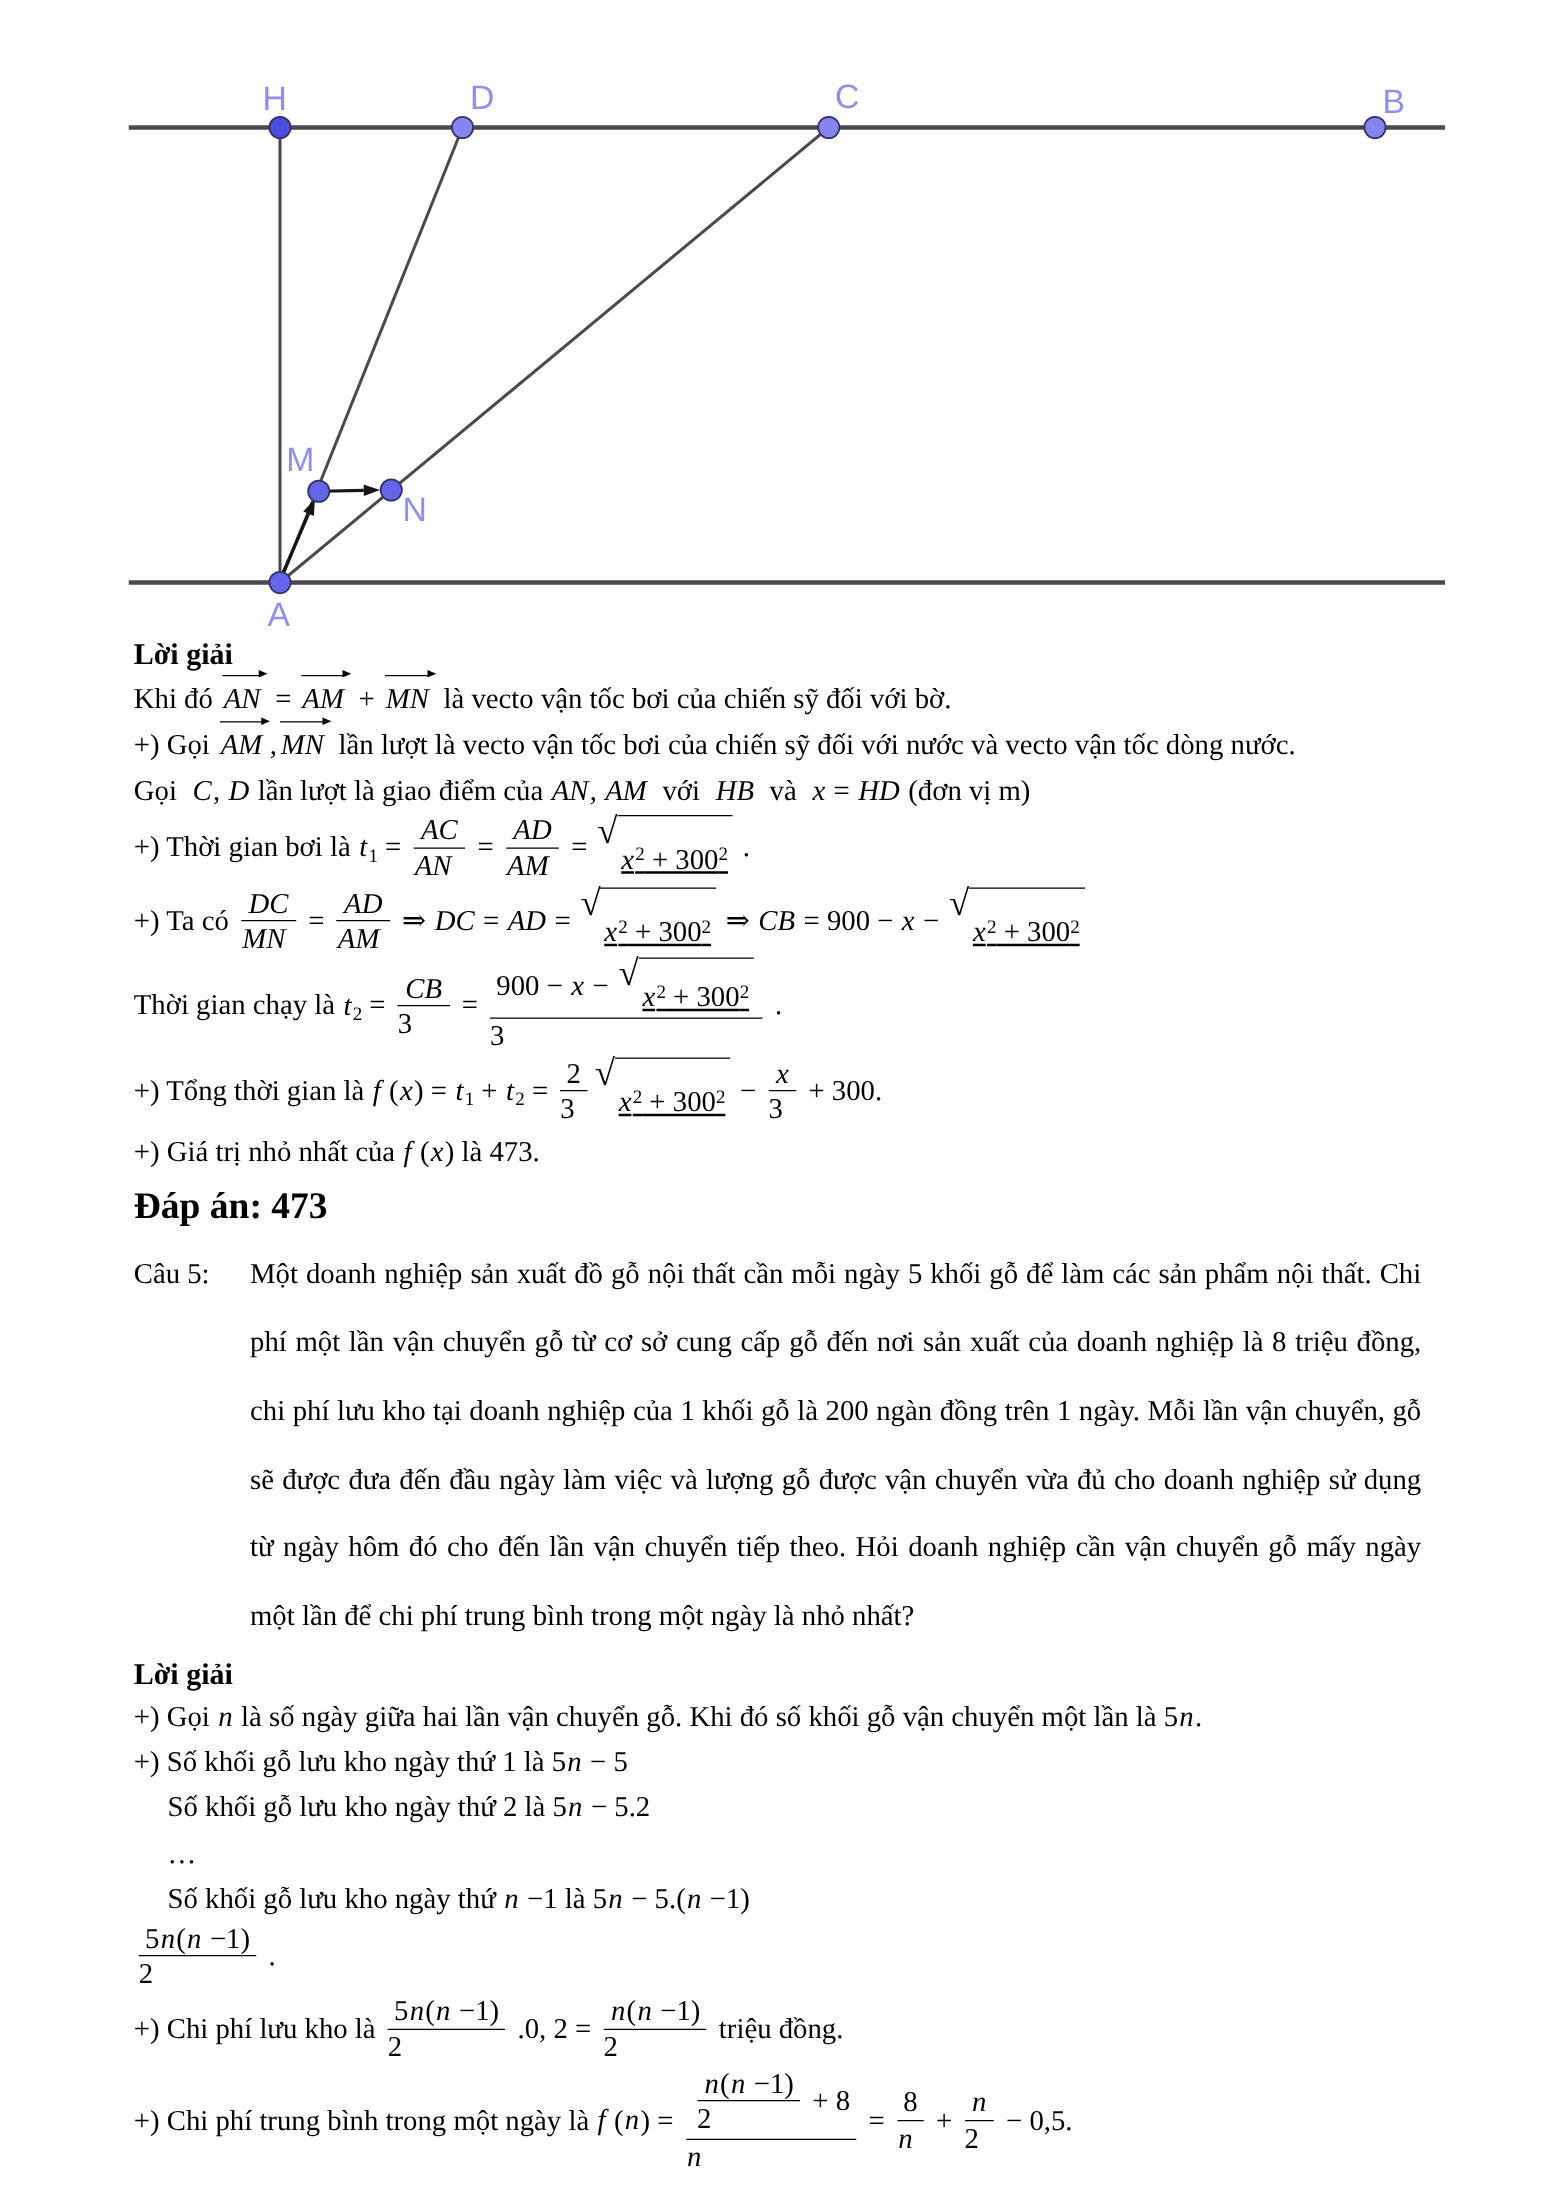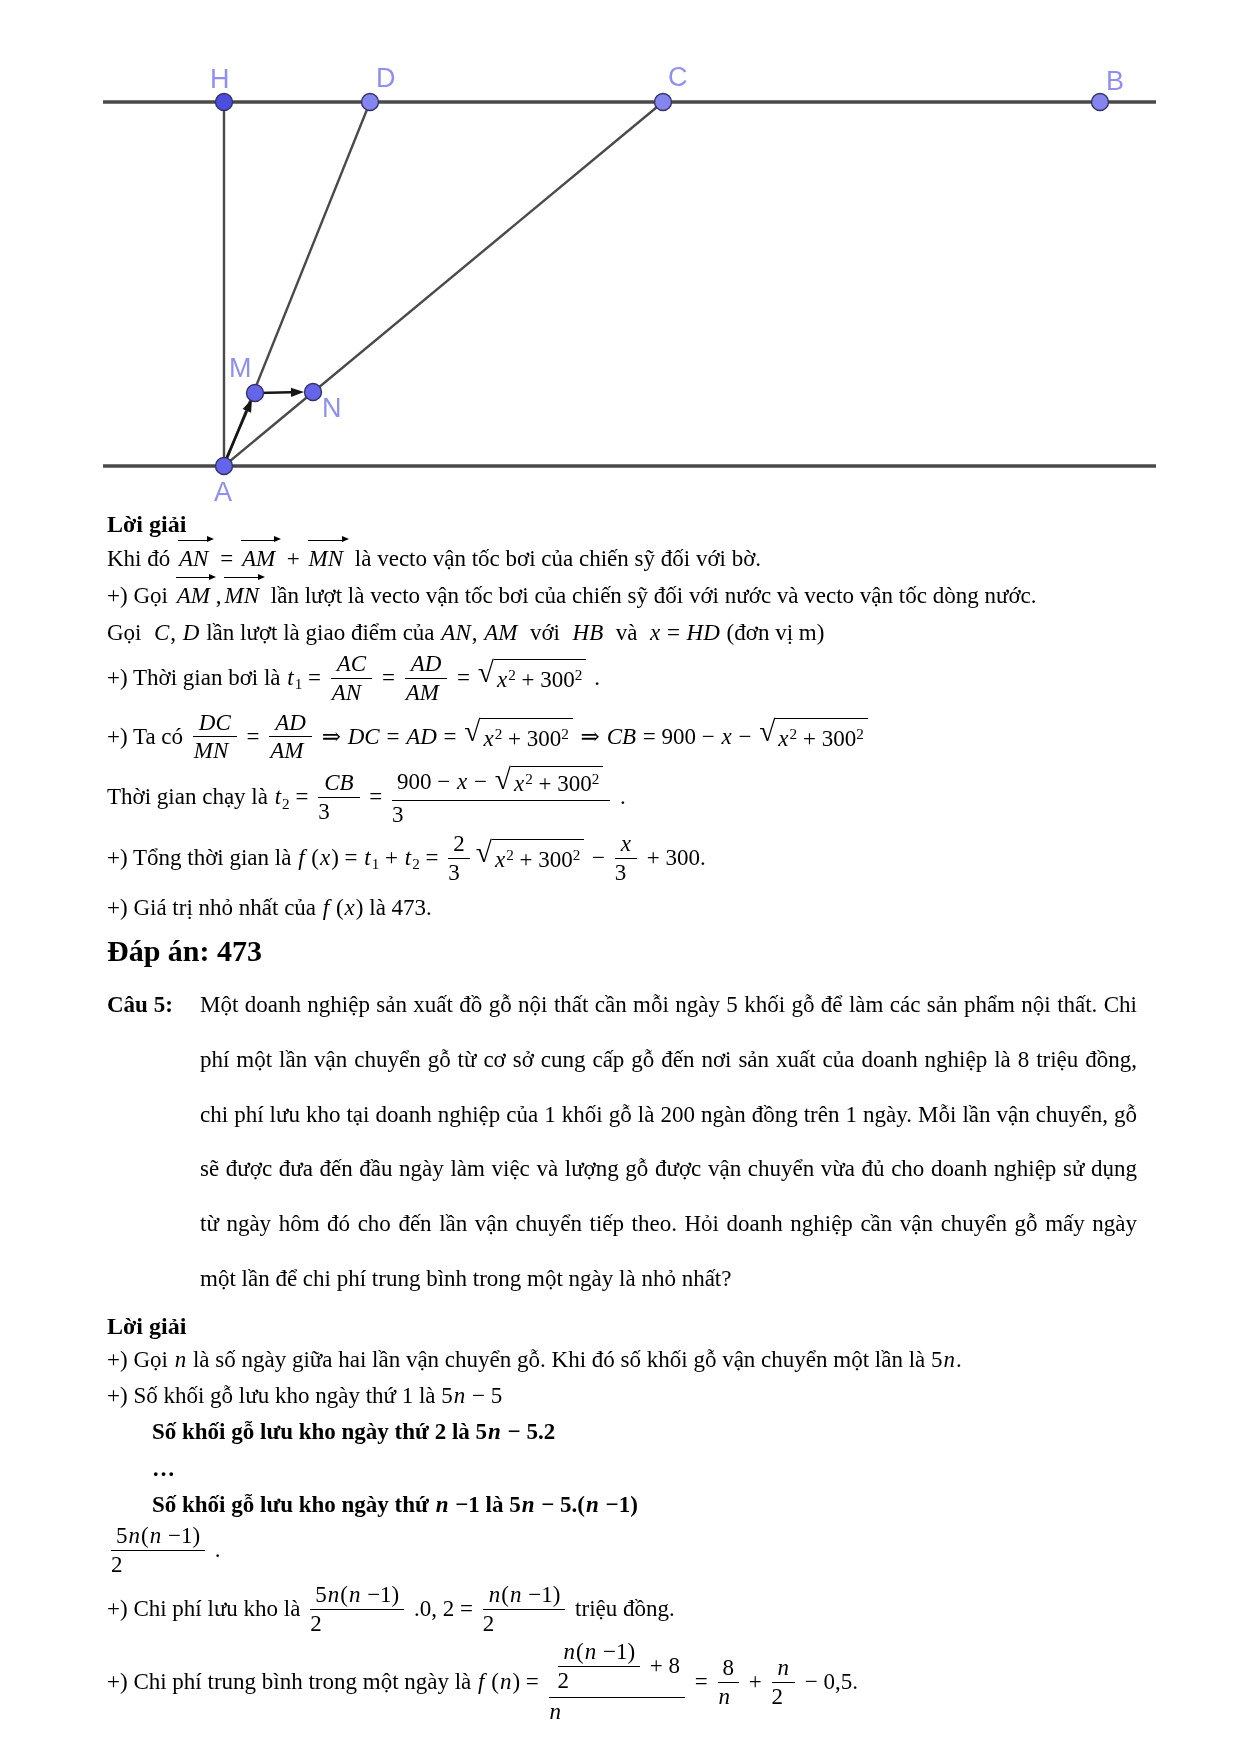--- a/index.html
+++ b/index.html
@@ -5,39 +5,39 @@
   html,body{margin:0;padding:0;}
   body{
     width:1241px;height:1755px;background:#ffffff;color:#000;
     font-family:"Liberation Serif","DejaVu Serif",serif;
     overflow:hidden;
   }
   svg{display:block;}
   .content{padding:0 104px 0 107px;}
   .heading{font-weight:bold;font-size:24px;margin:4px 0 2px;font-family:Liberation Serif, serif;}
   .sline{font-size:23px;line-height:1.45;margin:3px 0;}
-  .sline.ind{margin-left:45px;font-weight:bold;}
+  .sline.ind{margin-left:27px;}
   .tx{white-space:pre-wrap;}
   .mi{font-style:italic;margin:0 1px;}
   .msub{font-size:0.66em;vertical-align:-0.28em;}
   .msup{font-size:0.66em;vertical-align:0.45em;}
   .vec{position:relative;font-style:italic;margin:0 3px 0 2px;padding:1px 3px 0 1px;display:inline-block;}
   .vec::before{content:"";position:absolute;left:0;right:3px;top:-1px;border-top:1.6px solid #000;}
   .vec::after{content:"";position:absolute;right:-3px;top:-4.6px;width:0;height:0;
     border-left:7px solid #000;border-top:3.6px solid transparent;border-bottom:3.6px solid transparent;}
   .frac{display:inline-flex;flex-direction:column;text-align:left;vertical-align:middle;
     margin:0 4px;line-height:1.12;position:relative;top:-2px;}
   .frac>.num{border-bottom:1.6px solid #000;padding:1px 5px 1px;}
   .frac>.den{padding-top:1px;}
   .sqrt{display:inline-flex;align-items:flex-start;vertical-align:middle;margin:0 2px;position:relative;top:-2px;}
   .sqrt>.sign{font-size:1.28em;line-height:1;transform:translateY(-1px);}
-  .sqrt>.sbody{border-top:1.7px solid #000;padding:3px 4px 0 2px;}
+  .sqrt>.sbody{border-top:1.7px solid #000;padding:18px 4px 0 2px;text-decoration:underline;}
   .answer{font-weight:bold;font-size:30px;margin:10px 0 8px;}
   .prob{display:flex;font-size:23px;line-height:2.38;margin:10px 0 6px;}
-  .prob .plabel{font-weight:bold;width:93px;flex:none;}
+  .prob .plabel{font-weight:normal;width:93px;flex:none;}
   .prob .ptext{flex:1;text-align:justify;}
 </style>
 </head>
 <body>
 
 <svg id="diagram" width="1241" height="507" viewBox="0 0 1241 507">
     <line x1="103" y1="102" x2="1156" y2="102" stroke="#4a4a4a" stroke-width="3.6"></line>
     <line x1="103" y1="466" x2="1156" y2="466" stroke="#4a4a4a" stroke-width="3.6"></line>
     <line x1="224" y1="466" x2="224" y2="102" stroke="#4a4a4a" stroke-width="2.4"></line>
     <line x1="224" y1="466" x2="370" y2="102" stroke="#4a4a4a" stroke-width="2.4"></line>

